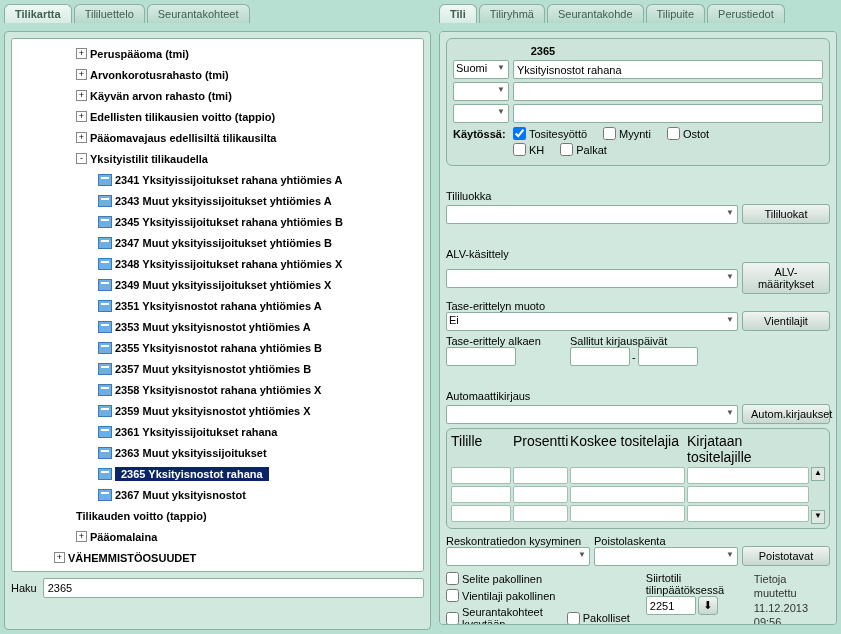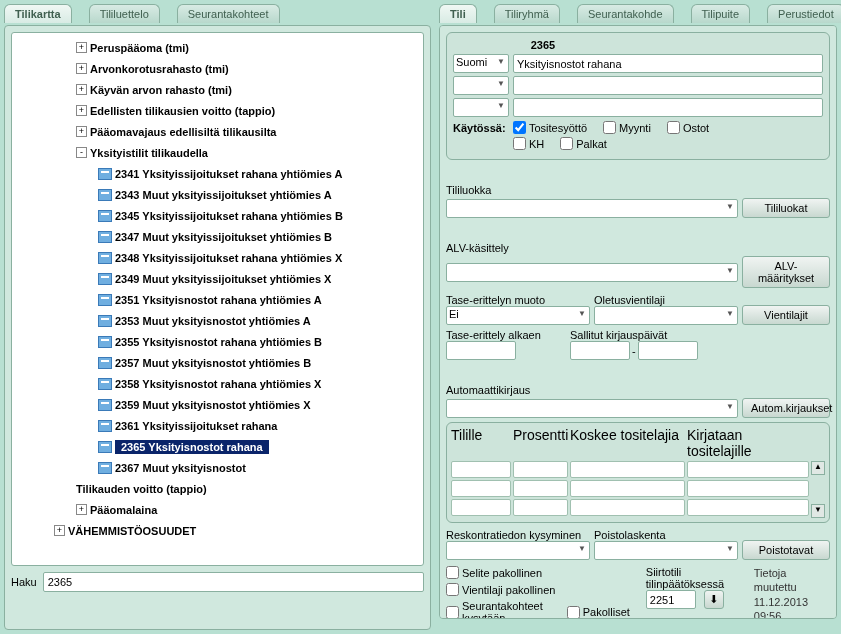--- a/index.html
+++ b/index.html
@@ -1,20 +1,20 @@
 <!DOCTYPE html>
 <html><head>
 <meta charset="utf-8">
 <style>
 * { box-sizing: border-box; margin: 0; padding: 0; font-family: Arial, sans-serif; font-size: 11px; }
 body { background: #b8e0d2; width: 841px; height: 634px; overflow: hidden; }
 .container { display: flex; height: 100%; }
 .left-panel { width: 435px; padding: 4px; display: flex; flex-direction: column; }
 .right-panel { width: 406px; padding: 4px; display: flex; flex-direction: column; }
-.tabs { display: flex; gap: 17px; margin-bottom: 2px; }
+.tabs { display: flex; gap: 2px; margin-bottom: 8px; }
 .tab { background: linear-gradient(#d8ebe4, #b8d8cc); border: 1px solid #8ab0a0; border-bottom: none; border-radius: 6px 6px 0 0; padding: 3px 10px; cursor: pointer; color: #406050; }
 .tab.active { background: linear-gradient(#f0f8f4, #d8ebe4); font-weight: bold; }
 .panel-body { flex: 1; background: #d0e8de; border: 1px solid #8ab0a0; border-radius: 4px; padding: 6px; overflow: hidden; position: relative; }
 .tree-container { background: #fff; border: 1px solid #8ab0a0; height: 534px; overflow: auto; padding: 4px 2px; border-radius: 3px; }
 .tree-row { display: flex; align-items: center; height: 21px; cursor: pointer; white-space: nowrap; }
 .tree-indent { display: inline-block; }
 .tree-toggle { width: 11px; height: 11px; border: 1px solid #888; background: #fff; display: inline-flex; align-items: center; justify-content: center; font-size: 9px; line-height: 1; margin-right: 3px; cursor: pointer; }
 .tree-icon { width: 14px; height: 12px; background: #6faee0; border: 1px solid #3a7ab8; display: inline-block; margin-right: 3px; position: relative; }
 .tree-icon::before { content: ''; position: absolute; left: 2px; top: 2px; right: 2px; height: 2px; background: #fff; }
 .tree-label { color: #000; font-weight: bold; }
@@ -151,20 +151,25 @@
             <span class="tree-label">2359 Muut yksityisnostot yhtiömies X</span>
           </div>
           <div class="tree-row">
             <span class="tree-indent" style="width: 84px;"></span>
             <span class="tree-icon"></span>
             <span class="tree-label">2361 Yksityissijoitukset rahana</span>
           </div>
           <div class="tree-row">
             <span class="tree-indent" style="width: 84px;"></span>
             <span class="tree-icon"></span>
+            <span class="tree-label">2363 Muut yksityissijoitukset</span>
+          </div>
+          <div class="tree-row">
+            <span class="tree-indent" style="width: 84px;"></span>
+            <span class="tree-icon"></span>
             <span class="tree-label selected">2365 Yksityisnostot rahana</span>
           </div>
           <div class="tree-row">
             <span class="tree-indent" style="width: 84px;"></span>
             <span class="tree-icon"></span>
             <span class="tree-label">2367 Muut yksityisnostot</span>
           </div>
           <div class="tree-row">
             <span class="tree-indent" style="width: 62px;"></span>
             <span class="tree-label">Tilikauden voitto (tappio)</span>
@@ -251,24 +256,20 @@
       <div class="section-label">ALV-käsittely</div>
       <div class="field-row">
         <div class="select" style="flex:1"></div>
         <button class="btn" style="width:88px">ALV-määritykset</button>
       </div>
 
       <div class="field-row" style="margin-top:6px">
         <div style="flex:1">
           <div class="label">Tase-erittelyn muoto</div>
           <div class="select" style="width:100%"><span>Ei</span></div>
-        </div>
-        <div style="flex:1">
-          <div class="label">Oletusvientilaji</div>
-          <div class="select" style="width:100%"></div>
         </div>
         <div style="width:88px; align-self:flex-end">
           <button class="btn" style="width:100%">Vientilajit</button>
         </div>
       </div>
 
       <div class="field-row" style="margin-top:4px">
         <div style="width:120px">
           <div class="label">Tase-erittely alkaen</div>
           <input class="input" style="width: 70px;">
@@ -355,21 +356,21 @@
                 <span>Seurantakohteet kysytään</span>
               </label>
             <label class="cb-label">
                 <input type="checkbox" class="cb" style="">
                 <span>Pakolliset</span>
               </label>
           </div>
         </div>
         <div style="width:120px">
           <div class="label">Siirtotili tilinpäätöksessä</div>
-          <div style="display:flex; gap:8px">
+          <div style="display:flex; gap:2px">
             <input class="input" style="width: 50px;" value="2251">
             <button class="btn" style="width:20px; padding:2px">⬇</button>
           </div>
         </div>
         <div style="width:88px" class="meta-text">
           <div>Tietoja muutettu</div>
           <div>11.12.2013 09:56</div>
           <div>fvdemo-simo</div>
         </div>
       </div>

